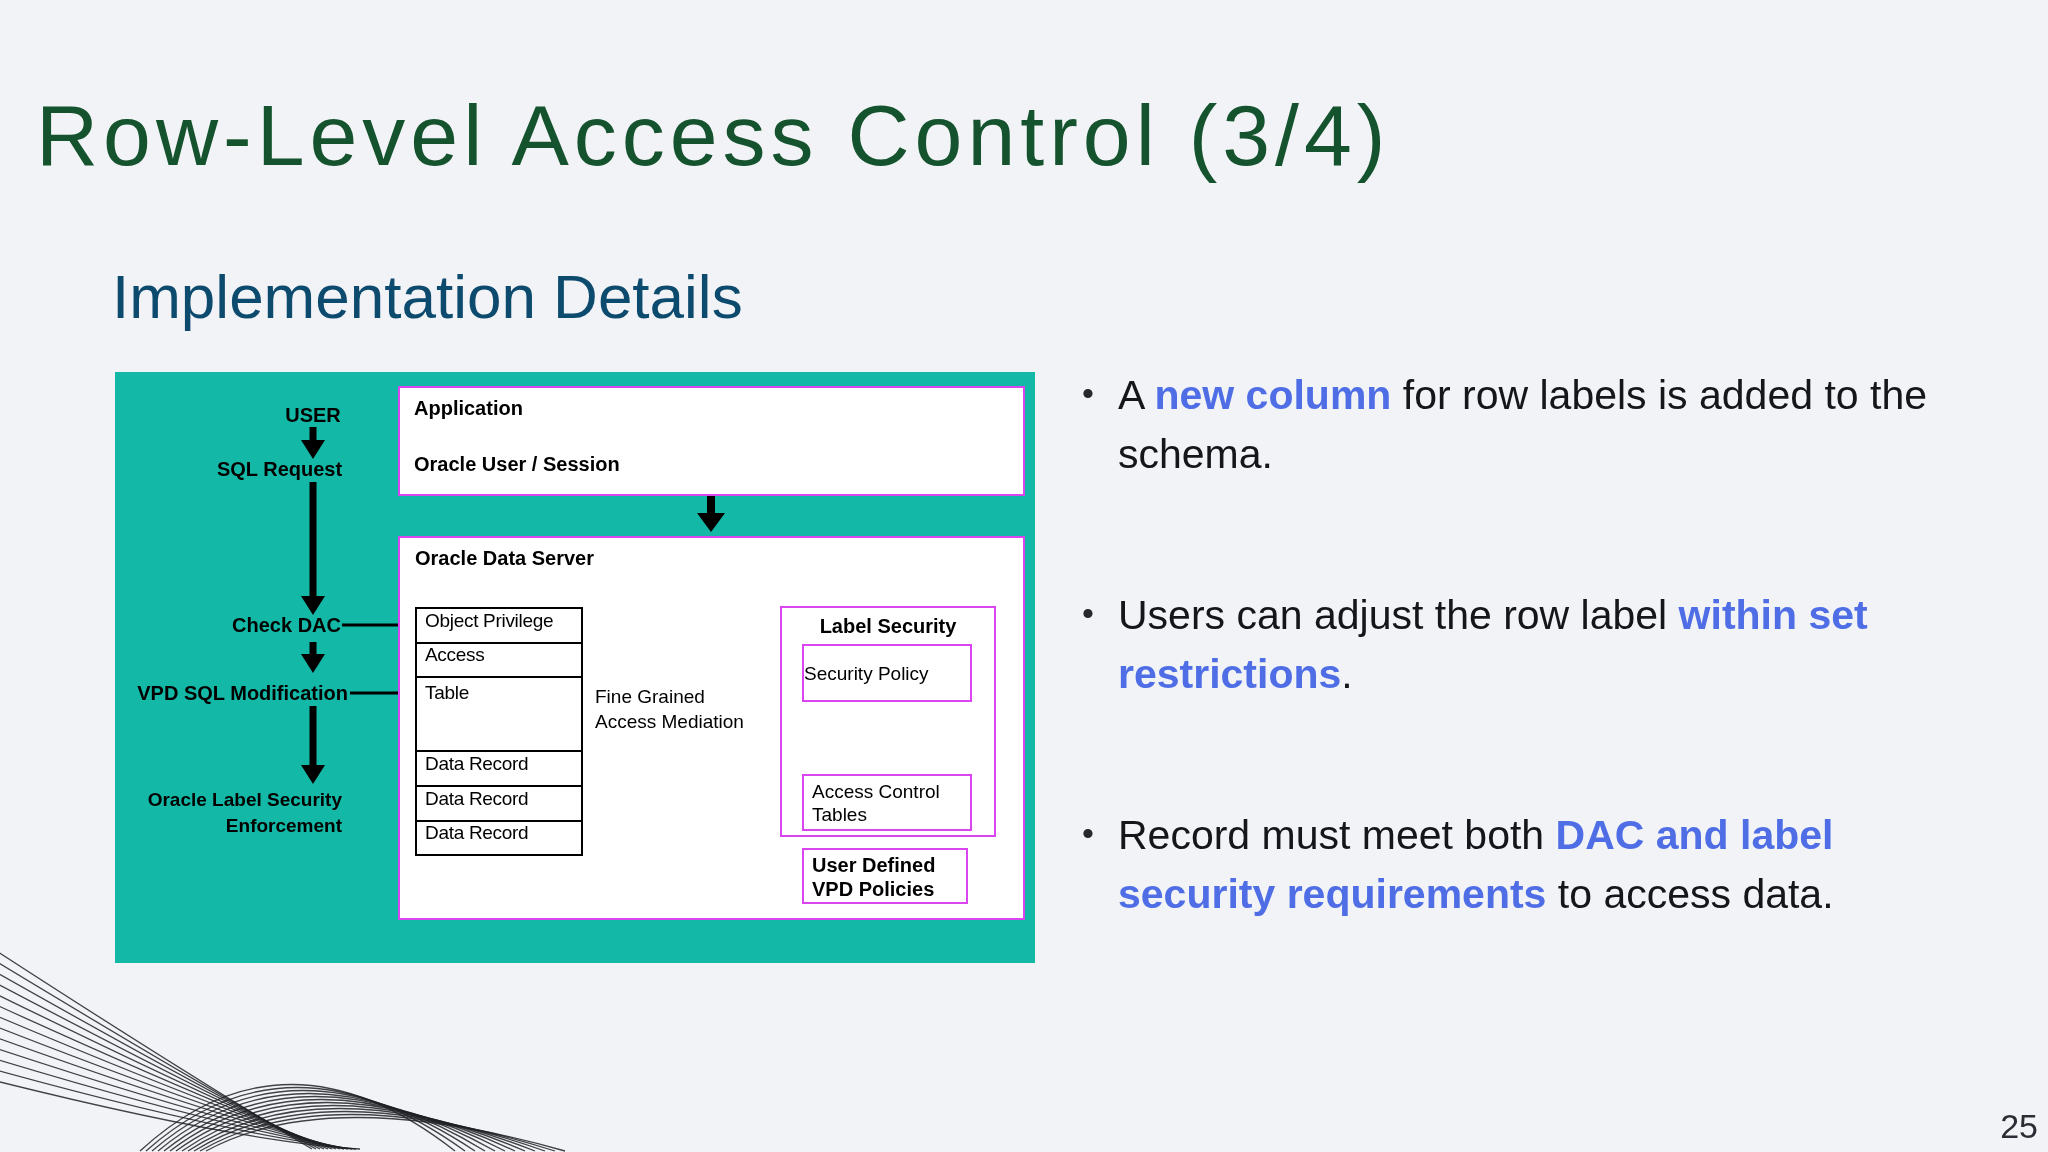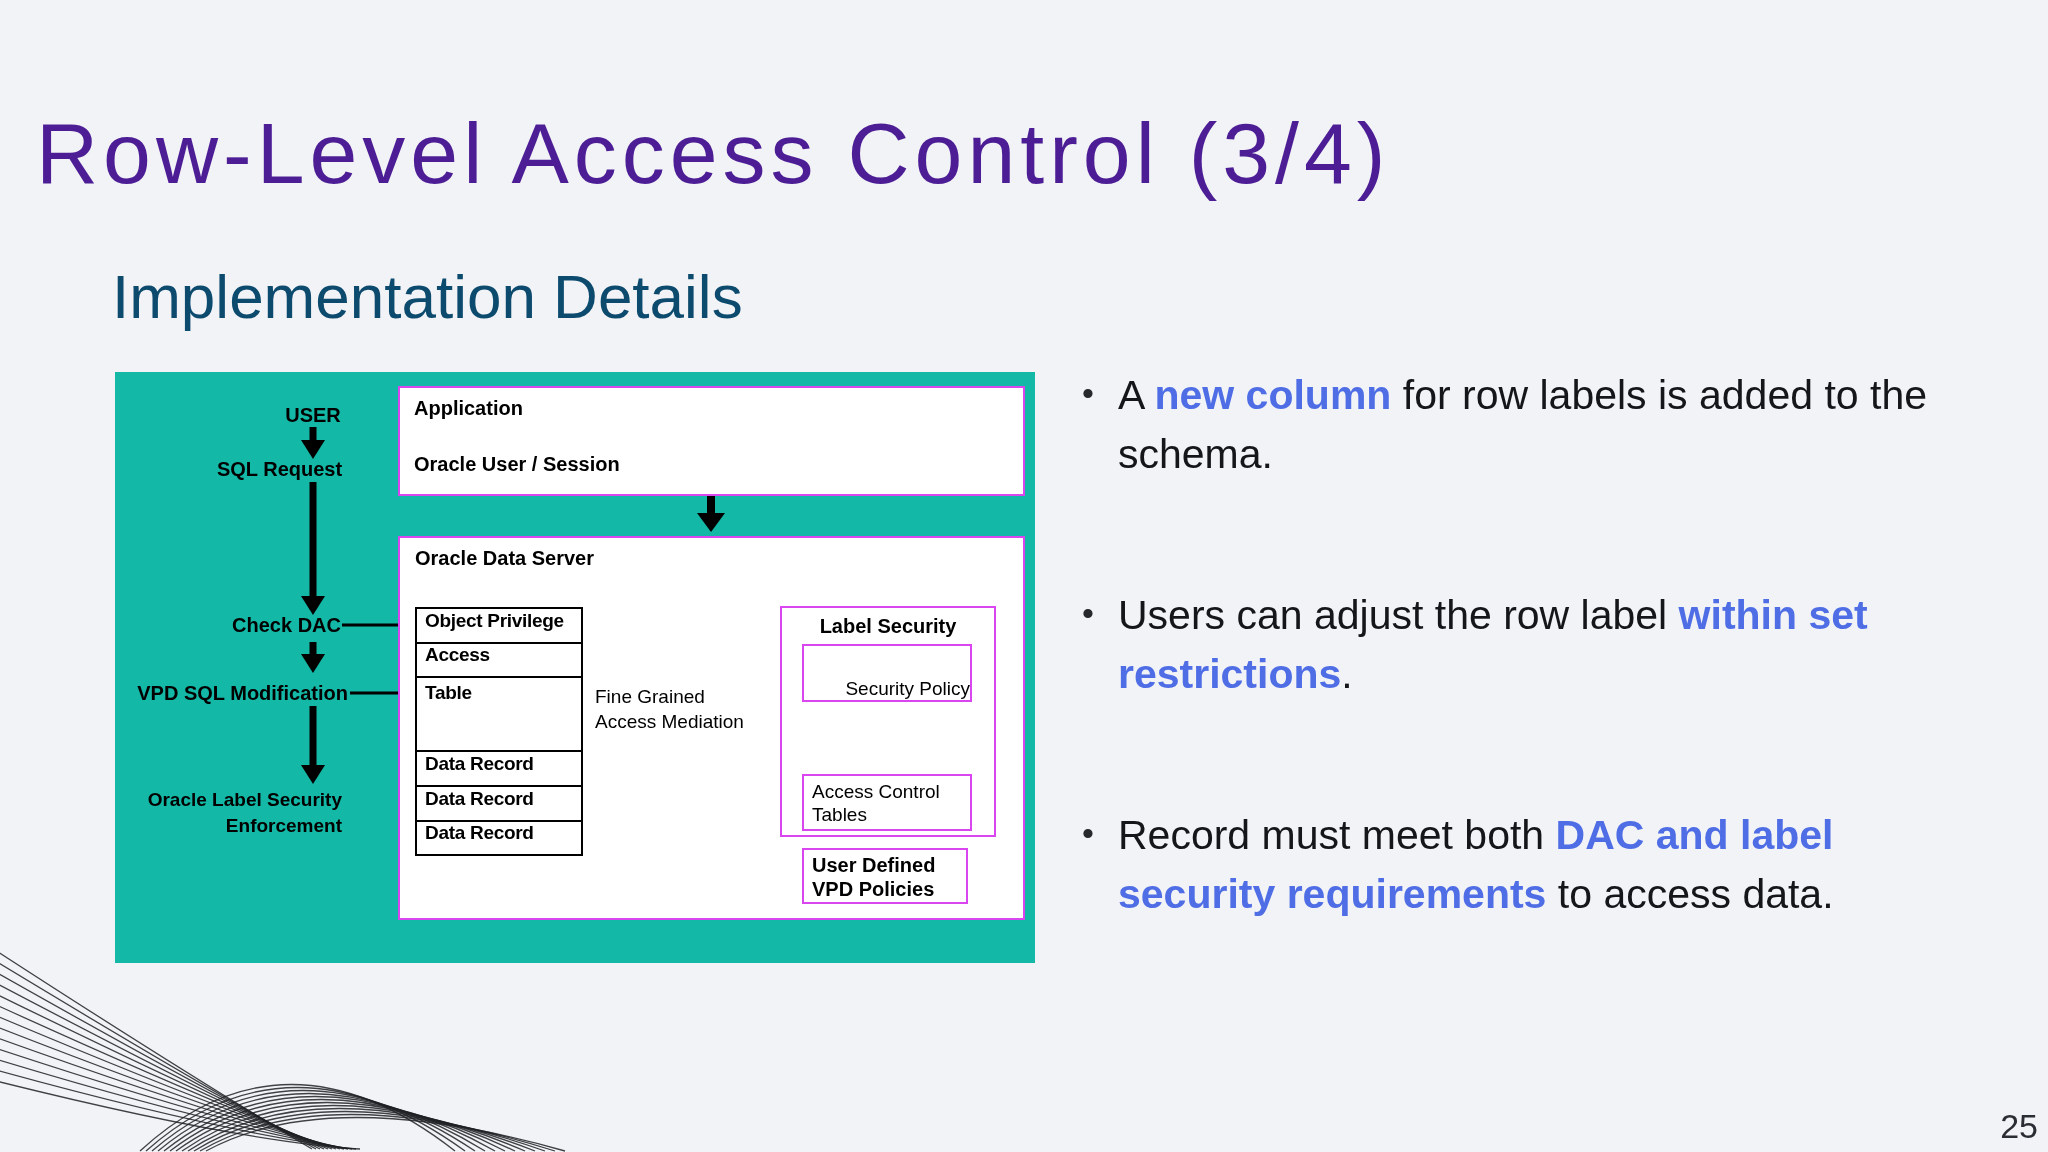--- a/index.html
+++ b/index.html
@@ -1,21 +1,21 @@
 <!DOCTYPE html>
 <html><head>
 <meta charset="utf-8">
 <style>
   html,body{margin:0;padding:0;background:#d8d9dd;}
   .page{position:relative;width:2048px;height:1152px;background:#f2f3f6;overflow:hidden;
         font-family:"Liberation Sans",sans-serif;}
 
   
-  .slide-title{position:absolute;left:36px;top:48px;font-size:86px;line-height:1.1;
-               font-weight:400;letter-spacing:5px;color:#4c1d95;white-space:nowrap;}
+  .slide-title{position:absolute;left:36px;top:30px;font-size:86px;line-height:1.1;
+               font-weight:400;letter-spacing:5px;color:#14532d;white-space:nowrap;}
   .slide-subtitle{position:absolute;left:112px;top:212px;font-size:62px;line-height:1.1;
                   font-weight:400;color:#0c4a6e;white-space:nowrap;}
 
   
   .bullets{position:absolute;left:1080px;top:366px;width:900px;list-style:none;margin:0;padding:0;}
   .bullets li{position:relative;width:862px;padding-left:38px;margin:0 0 102px 0;
               font-size:41px;line-height:59px;color:#15161a;}
   .bullets li:before{content:"\2022";position:absolute;left:2px;top:-2px;font-size:34px;color:#26282c;}
   .accent{font-weight:bold;color:#4f6ee6;}
 
@@ -24,21 +24,21 @@
 
   
   .panel{position:absolute;left:115px;top:372px;width:920px;height:591px;background:#14b8a6;}
   .panel *{box-sizing:border-box;}
   .dlabel{position:absolute;font-weight:bold;font-size:20px;color:#000;line-height:24px;}
   .dlabel.small{font-size:19px;}
   .dlabel.normal{font-weight:normal;}
   .dbox{position:absolute;border:2px solid #d946ef;background:#fff;}
   .stack{position:absolute;left:300px;top:235px;width:168px;}
   .stack .row{border:2px solid #000;margin-top:-2px;padding:2px 4px 12px 8px;
-              font-weight:bold;font-size:19px;letter-spacing:-0.3px;display:flex;align-items:center;background:#fff;}
+              font-weight:normal;font-size:19px;letter-spacing:-0.3px;display:flex;align-items:center;background:#fff;}
   .stack .row:first-child{margin-top:0;}
   .stack .row.tall{align-items:flex-start;padding-top:4px;}
   .arrows{position:absolute;left:0;top:0;width:920px;height:591px;}
 
   
   .waves{position:absolute;left:0;bottom:0;width:660px;height:200px;}
   .waves path{fill:none;stroke:#202124;stroke-width:1.3;opacity:.85;}
 </style>
 </head>
 <body>
@@ -128,21 +128,21 @@
     </div>
 
     <div class="dlabel small normal" style="left:480px;top:312px;line-height:25px;">
       <div>Fine Grained</div>
       <div>Access Mediation</div>
     </div>
 
     <div class="dbox" style="left:665px;top:234px;width:216px;height:231px;">
       <div class="dlabel" style="left:0;top:6px;width:100%;text-align:center;">Label Security</div>
       <div class="dbox" style="left:20px;top:36px;width:170px;height:58px;">
-        <div class="dlabel small normal" style="left:0;top:31px;width:100%;text-align:right;">Security Policy</div>
+        <div class="dlabel small normal" style="left:0;top:16px;width:100%;text-align:left;">Security Policy</div>
       </div>
       <div class="dbox" style="left:20px;top:166px;width:170px;height:57px;">
         <div class="dlabel small normal" style="left:8px;top:4px;line-height:23px;">
           <div>Access Control</div>
           <div>Tables</div>
         </div>
       </div>
     </div>
 
     <div class="dbox" style="left:687px;top:476px;width:166px;height:56px;">

